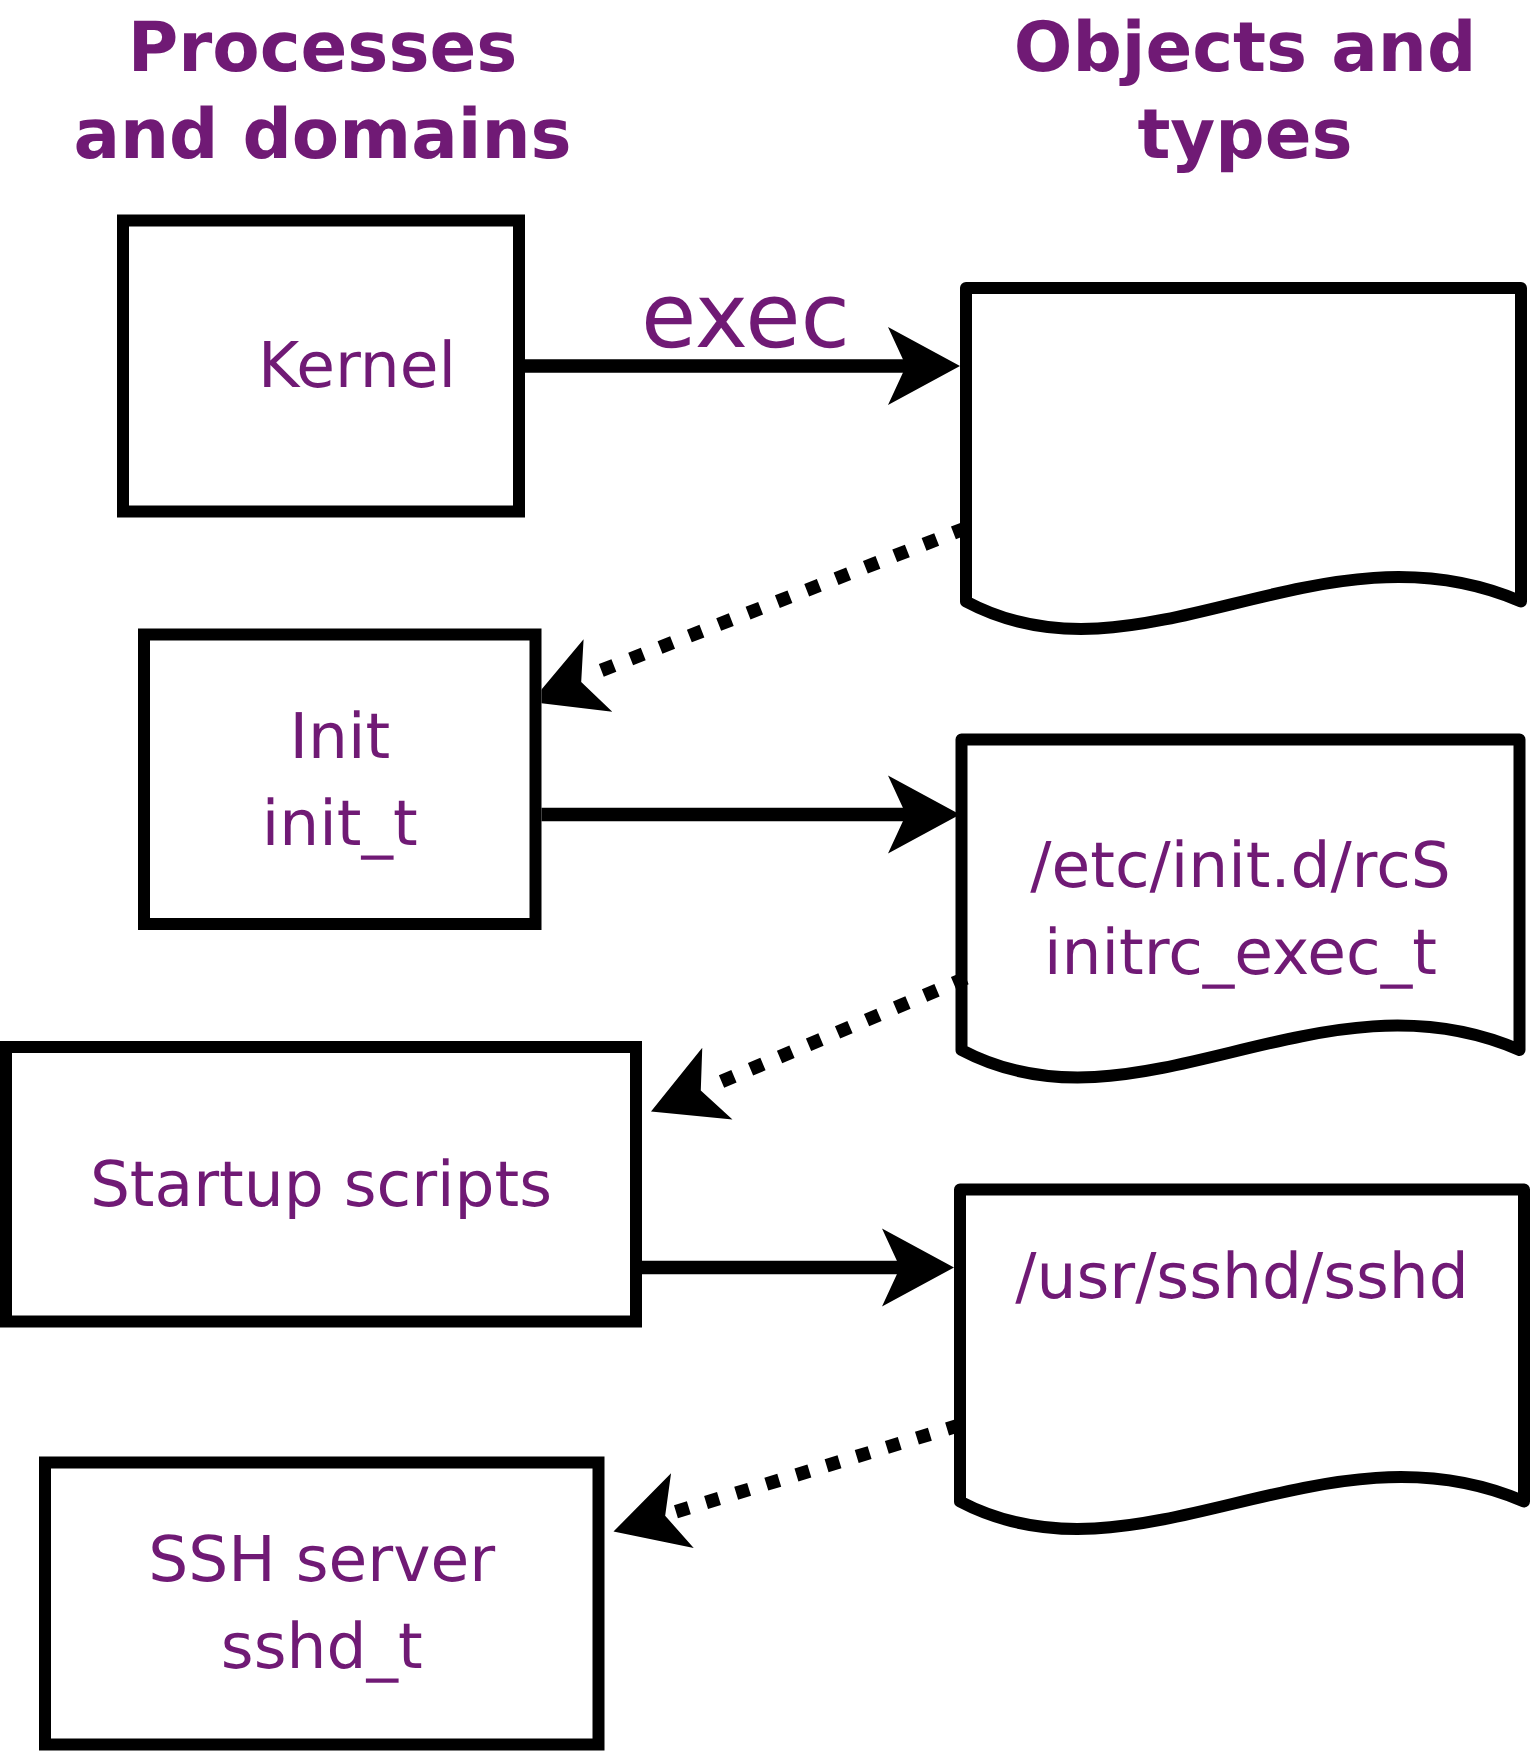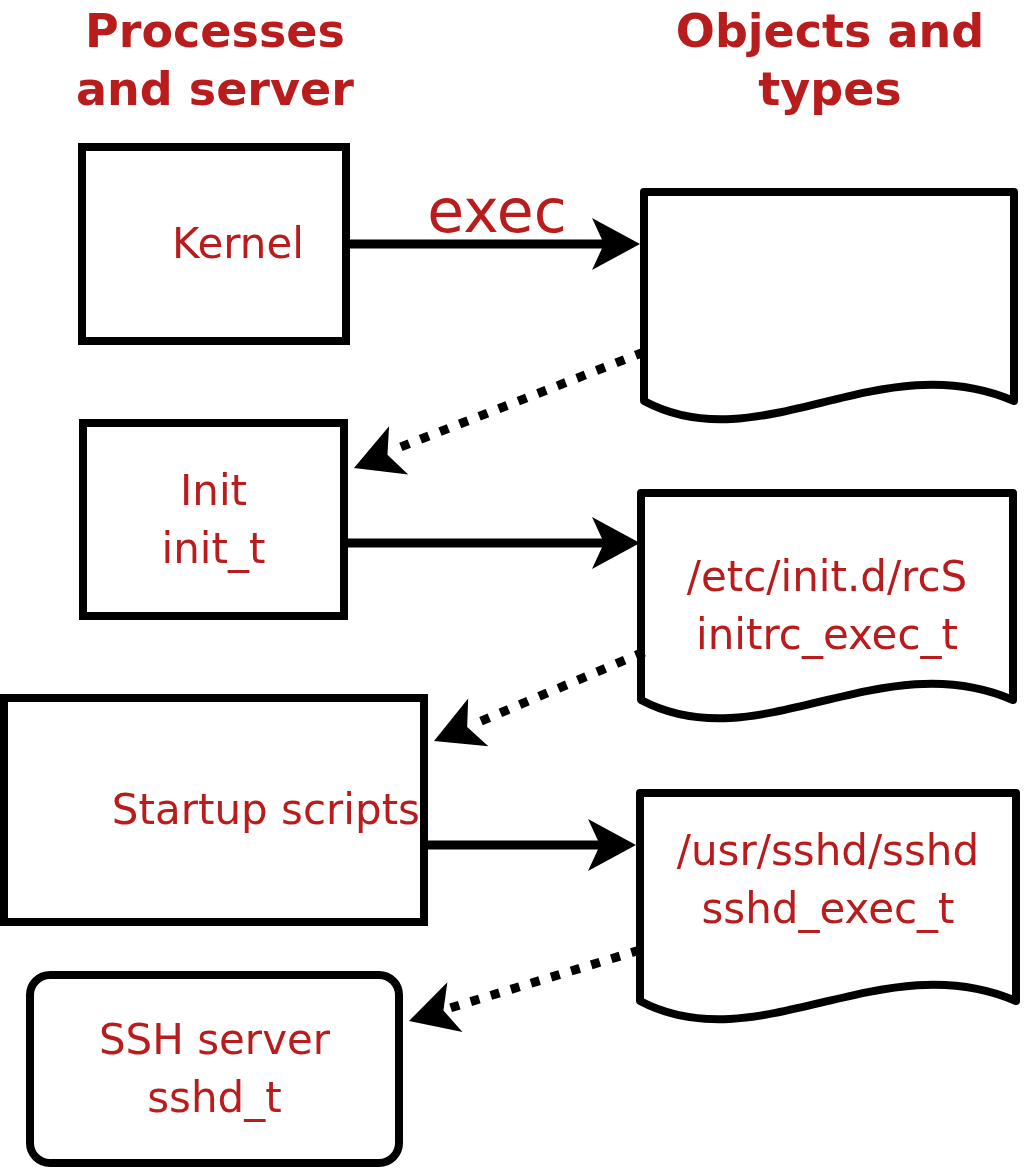--- a/index.html
+++ b/index.html
@@ -1,21 +1,21 @@
 <!DOCTYPE html>
 <html><head>
 <meta charset="utf-8">
 <style>
   html, body { margin: 0; padding: 0; background: #ffffff; }
   .canvas {
     position: relative;
     width: 1024px;
     height: 1173px;
     background: #ffffff;
-    color: #b91c1c;
+    color: #701a75;
     font-family: "DejaVu Sans", "Liberation Sans", sans-serif;
     overflow: hidden;
   }
   svg.layer { position: absolute; left: 0; top: 0; width: 1024px; height: 1173px; }
 
   .col-header {
     position: absolute;
     font-weight: bold;
     font-size: 46px;
     line-height: 58px;
@@ -93,46 +93,45 @@
     <g>
       <line class="dotted-line" x1="640" y1="950" x2="450" y2="1008"></line>
       <g transform="translate(409,1021) rotate(163.1)">
         <polygon class="arrow-head" points="0,0 -48,-26 -36,0 -48,26"></polygon>
       </g>
     </g>
   </svg>
 
   <div class="col-header" style="left:19px; top:2px; width:392px;">
     <div>Processes</div>
-    <div>and server</div>
+    <div>and domains</div>
   </div>
   <div class="col-header" style="left:630px; top:2px; width:400px;">
     <div>Objects and</div>
     <div>types</div>
   </div>
 
   <div class="edge-label" style="left:397px; top:176px; width:200px;">exec</div>
 
   <div class="pbox" style="left:78px; top:143px; width:272px; height:202px;padding-left:48px;">
     <div>Kernel</div>
   </div>
-  <div class="pbox" style="left:79px; top:419px; width:269px; height:201px;">
+  <div class="pbox" style="left:92px; top:419px; width:269px; height:201px;">
     <div>Init</div>
     <div>init_t</div>
   </div>
-  <div class="pbox" style="left:0px; top:694px; width:428px; height:232px;align-items:flex-end;">
+  <div class="pbox" style="left:0px; top:694px; width:428px; height:191px;">
     <div>Startup scripts</div>
   </div>
-  <div class="pbox" style="left:26px; top:971px; width:377px; height:196px;border-radius:24px;">
+  <div class="pbox" style="left:26px; top:971px; width:377px; height:196px;">
     <div>SSH server</div>
     <div>sshd_t</div>
   </div>
 
   <div class="doc-label" style="left:641px; top:548px; width:372px;">
     <div>/etc/init.d/rcS</div>
     <div>initrc_exec_t</div>
   </div>
   <div class="doc-label" style="left:640px; top:822px; width:376px;">
     <div>/usr/sshd/sshd</div>
-    <div>sshd_exec_t</div>
   </div>
 
 </div>
 
 </body></html>

